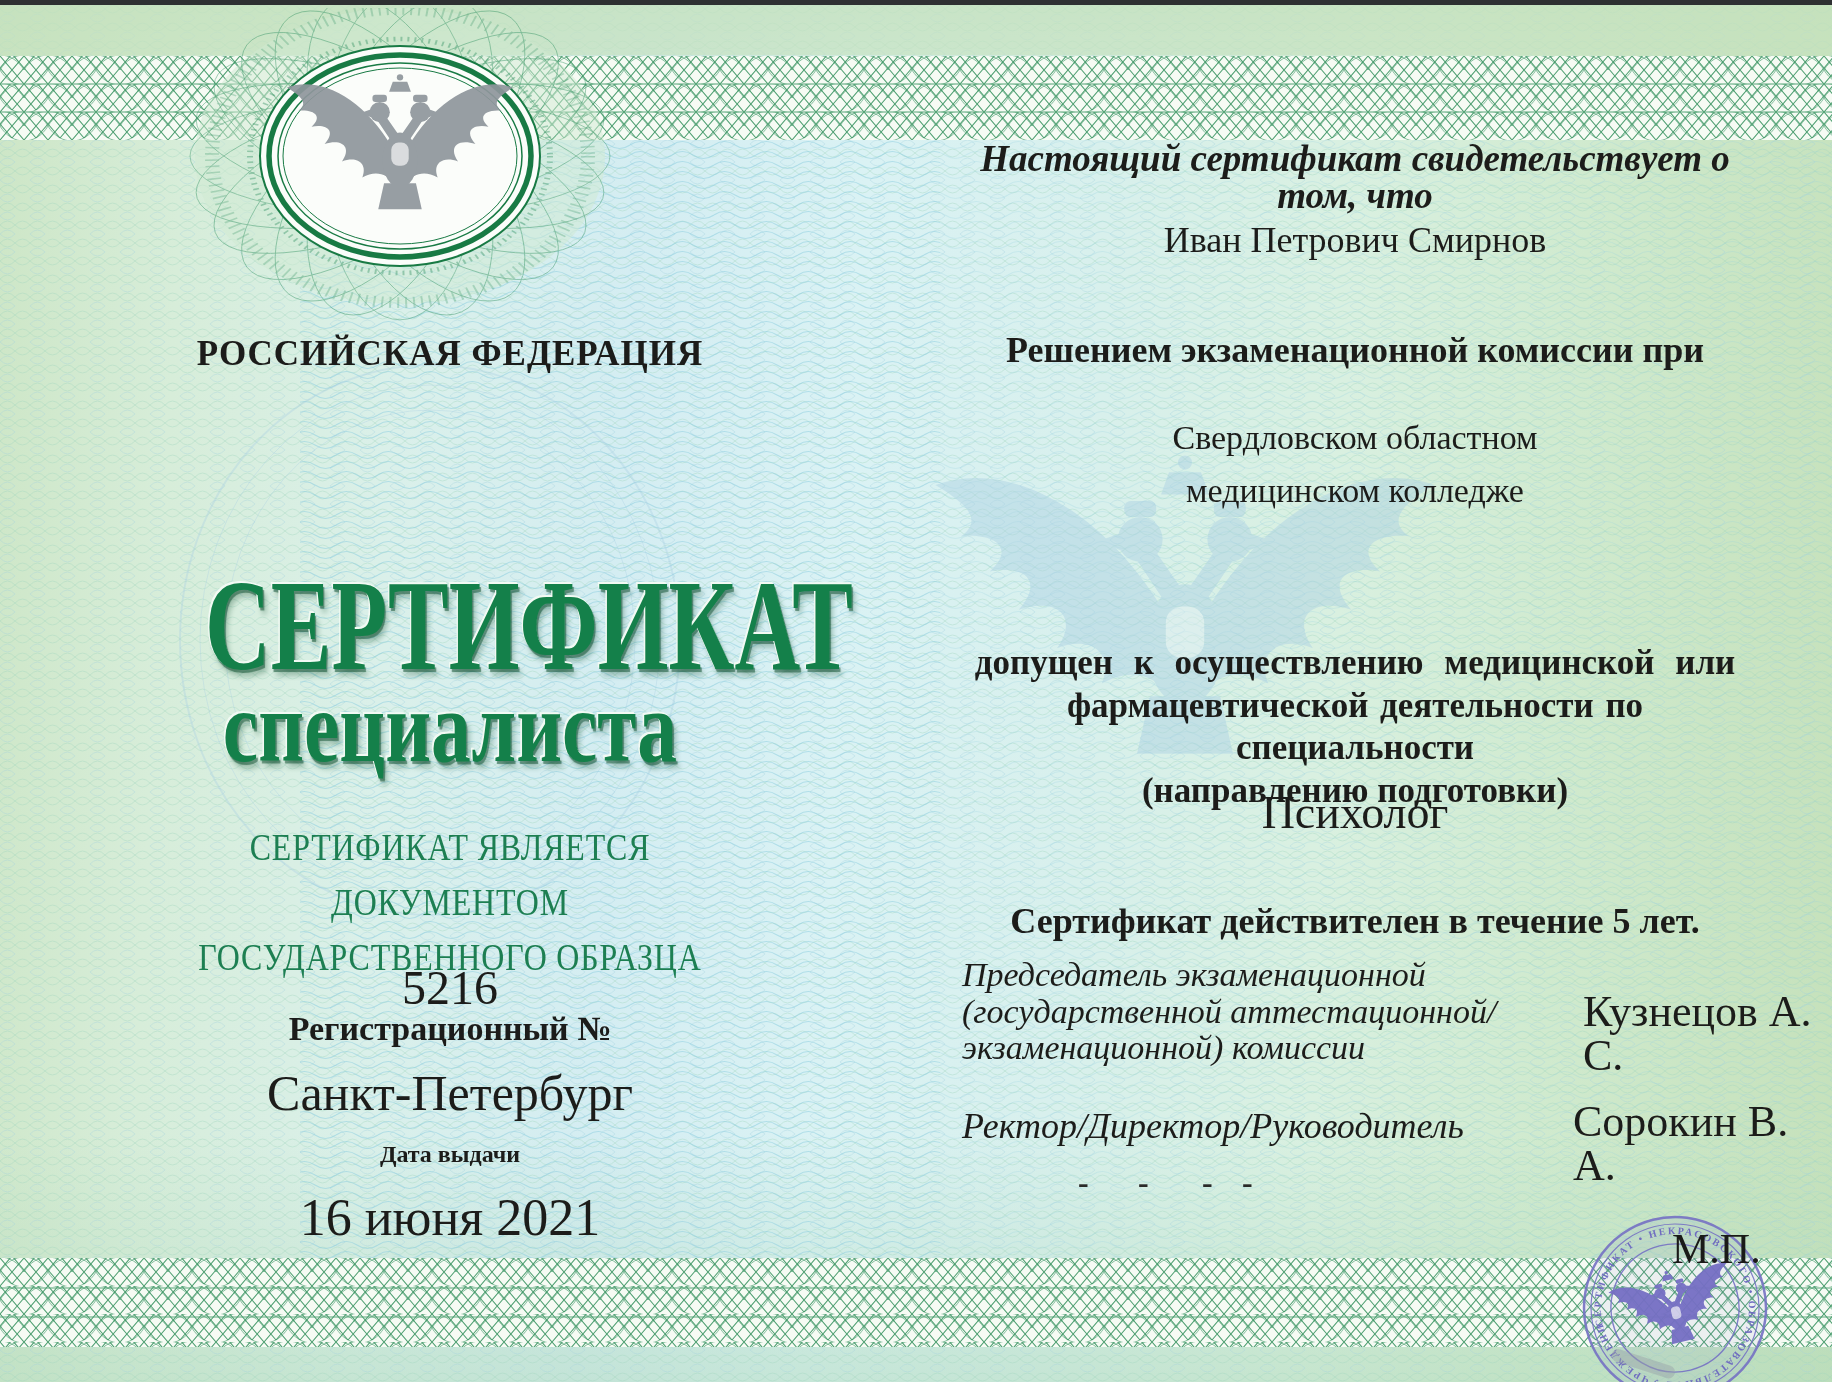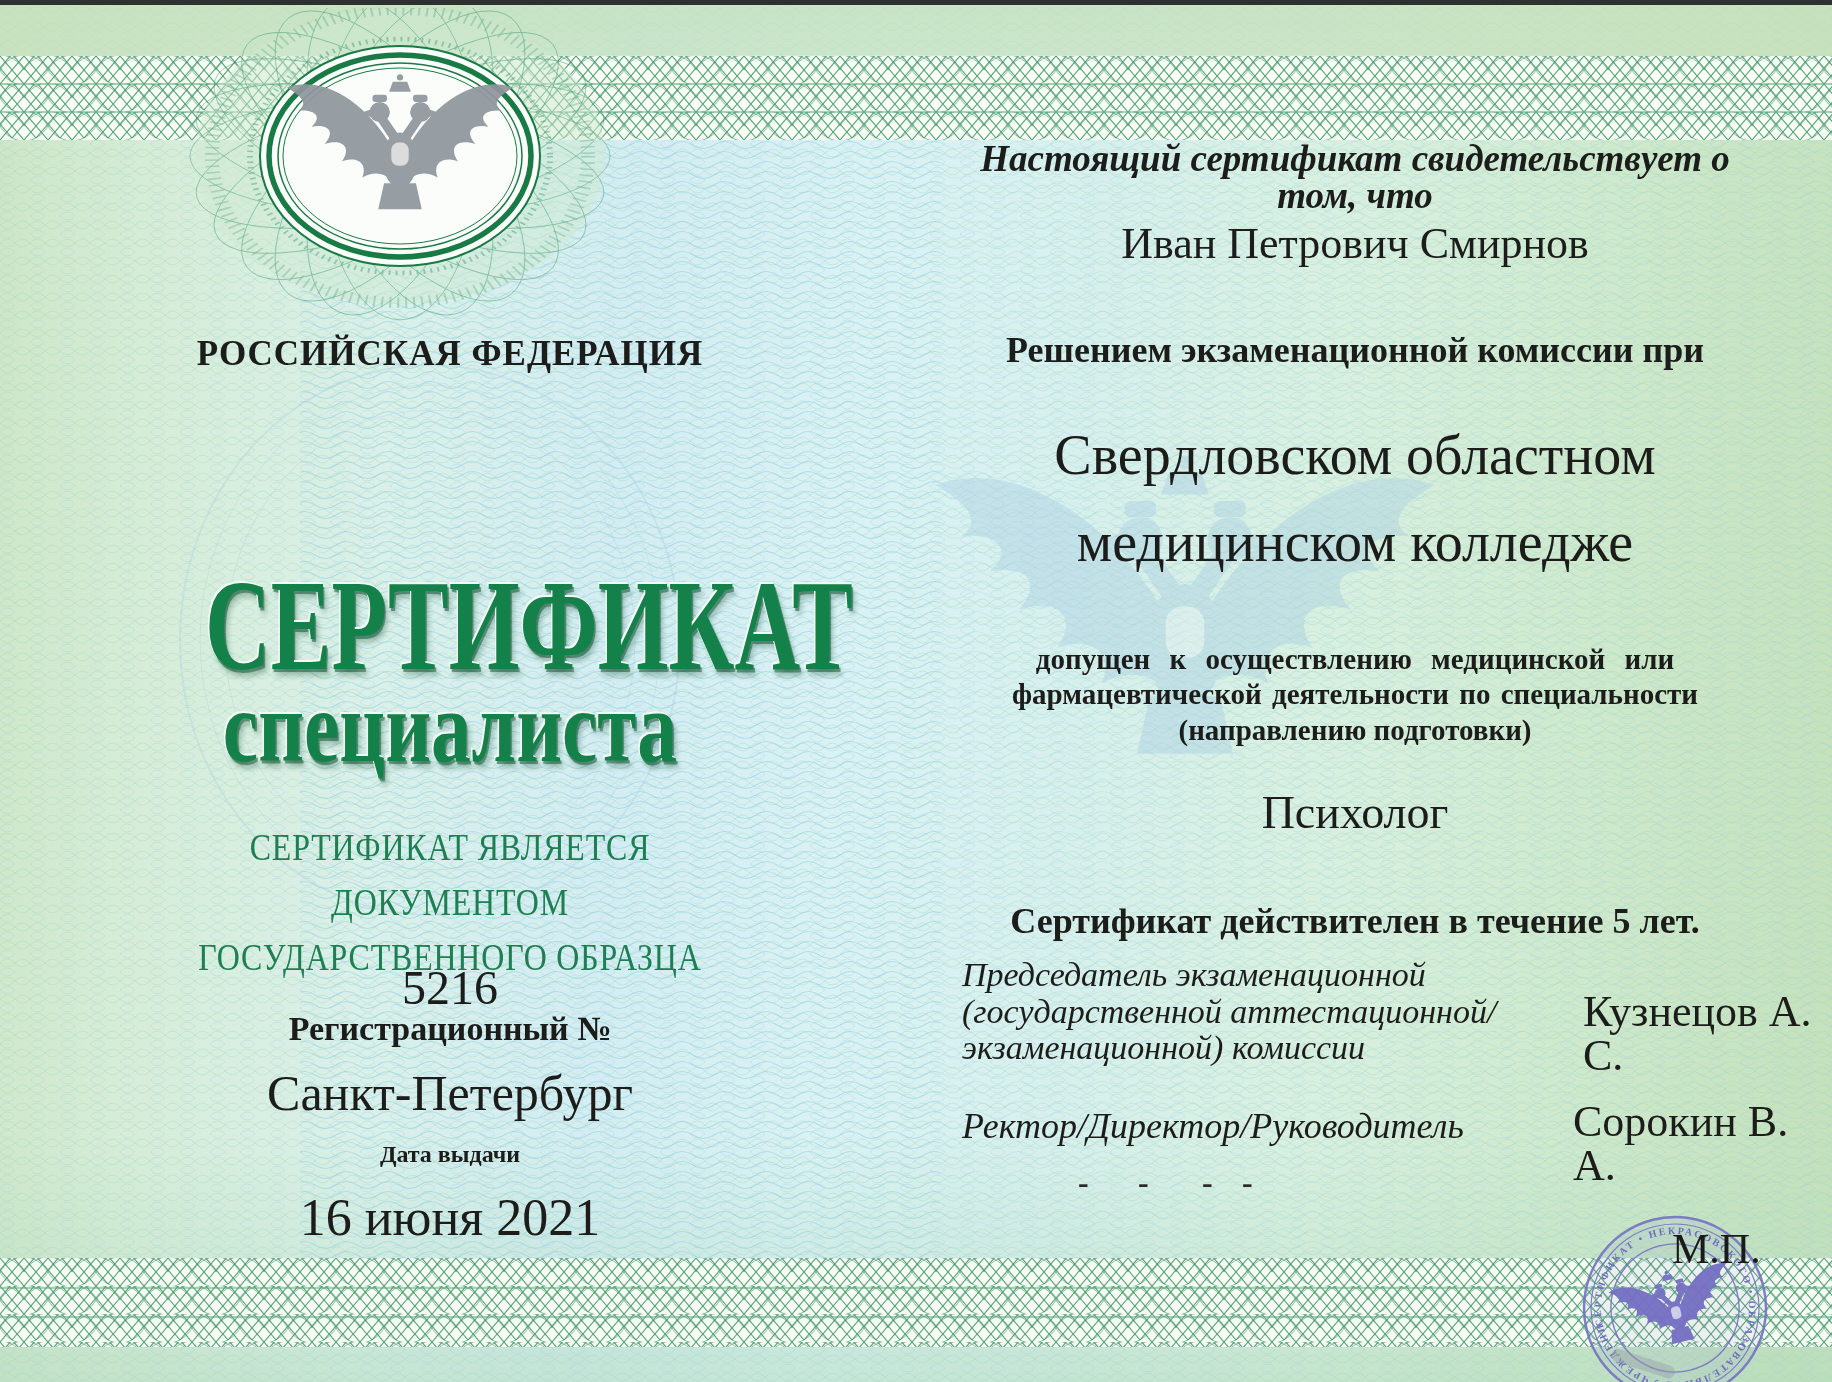--- a/index.html
+++ b/index.html
@@ -151,30 +151,30 @@
   <div class="txt ctrL bold" style="top:968px;font-size:34px;margin-top:44px;">Регистрационный №</div>
   <div class="txt ctrL" style="top:964px;font-size:48px;">5216</div>
 
   <div class="txt ctrL" style="top:1068px;font-size:50px;">Санкт-Петербург</div>
 
   <div class="txt ctrL bold" style="top:1142px;font-size:24px;">Дата выдачи</div>
   <div class="txt ctrL" style="top:1192px;font-size:52px;">16 июня 2021</div>
 
   <div class="txt ctrR bold" style="top:140px;font-size:37px;font-style:italic;">Настоящий сертификат свидетельствует о том, что</div>
 
-  <div class="txt ctrR" style="top:222px;font-size:44px;">Иван Петрович Смирнов</div>
+  <div class="txt ctrR" style="top:222px;font-size:36px;">Иван Петрович Смирнов</div>
 
   <div class="txt ctrR bold" style="top:332px;font-size:36px;">Решением экзаменационной комиссии при</div>
 
-  <div class="txt ctrR" style="top:412px;font-size:56px;line-height:1.55;">
+  <div class="txt ctrR" style="top:412px;font-size:34px;line-height:1.55;">
     <div>Свердловском областном</div>
     <div>медицинском колледже</div>
   </div>
 
-  <div class="txt ctrR bold" style="top:642px;font-size:29px;line-height:1.22;">
+  <div class="txt ctrR bold" style="top:642px;font-size:35px;line-height:1.22;">
     <div class="j1">допущен к осуществлению медицинской или</div>
     <div class="j2">фармацевтической деятельности по специальности</div>
     <div>(направлению подготовки)</div>
   </div>
 
   <div class="txt ctrR" style="top:790px;font-size:46px;">Психолог</div>
 
   <div class="txt ctrR bold" style="top:903px;font-size:36px;">Сертификат действителен в течение 5 лет.</div>
 
   <div class="txt ital" style="left:962px;top:957px;width:620px;font-size:34px;line-height:1.08;text-align:left;">

